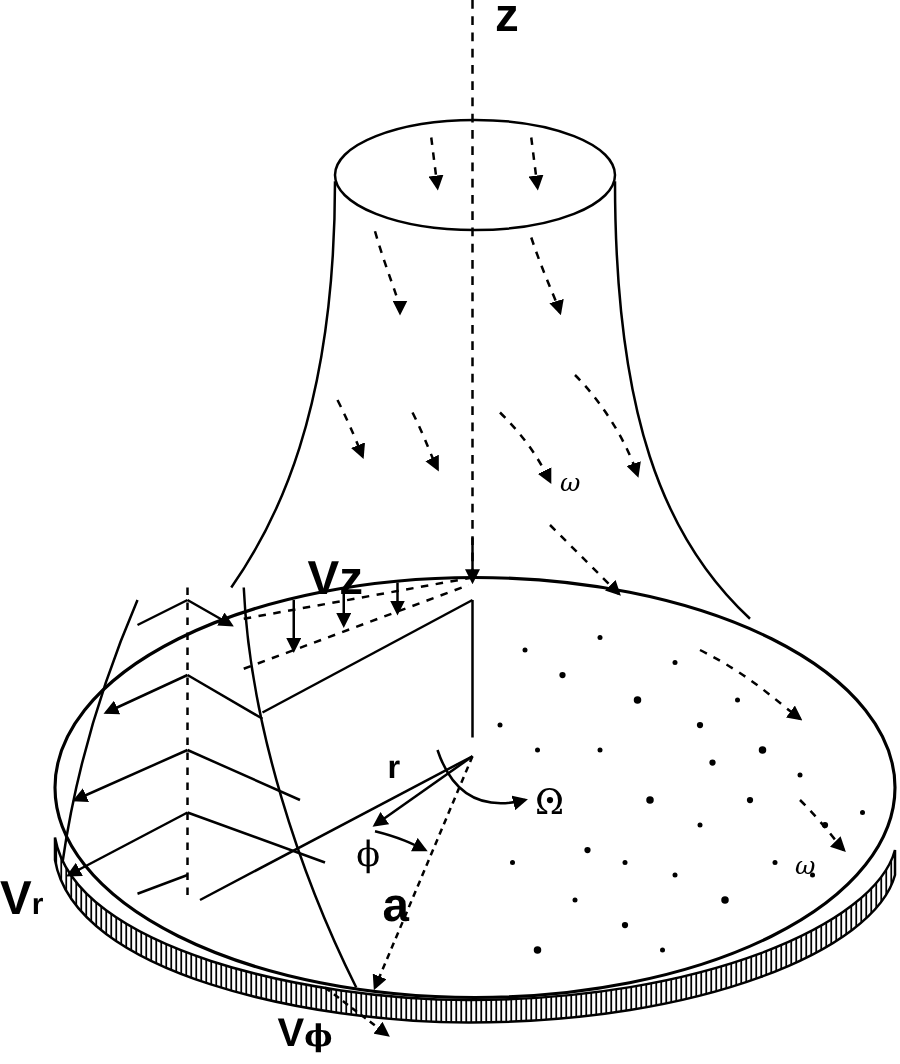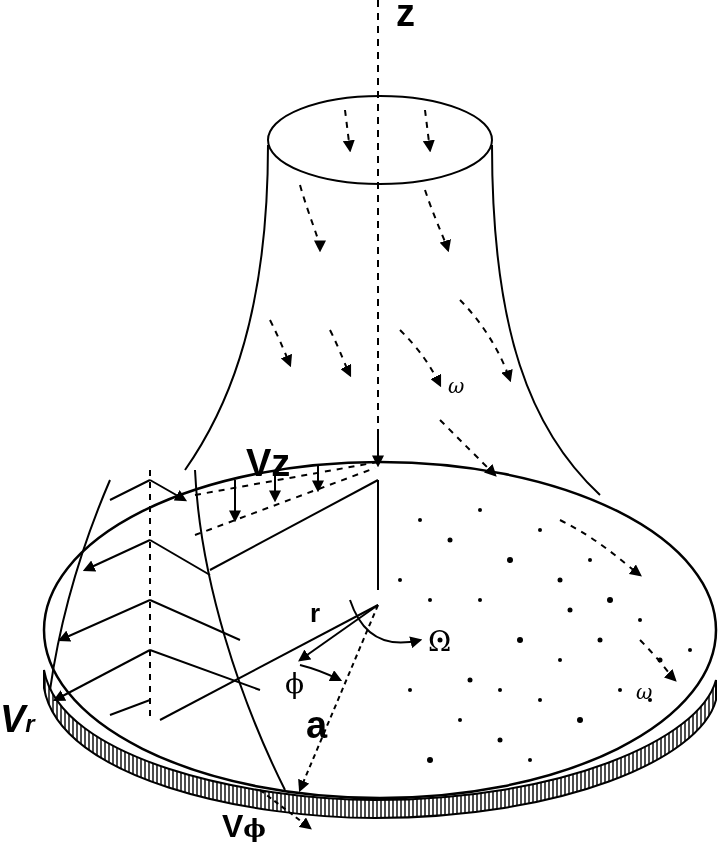--- a/index.html
+++ b/index.html
@@ -124,21 +124,21 @@
     <line x1="260" y1="790" x2="310" y2="828" stroke-dasharray="5,4" marker-end="url(#ah)"></line>
   </g>
 </svg>
 
 <div class="lbl big" style="left:396px;top:-6px;">z</div>
 
 <div class="lbl big" style="left:246px;top:444px;">
   <span>V</span><span>z</span>
 </div>
 
-<div class="lbl big" style="left:0px;top:700px;font-style:italic;">
+<div class="lbl big" style="left:0px;top:700px;">
   <span>V</span><span class="sub">r</span>
 </div>
 
 <div class="lbl" style="left:222px;top:810px;font-size:32px;font-weight:bold;">
   <span>V</span><span class="sub greek">ϕ</span>
 </div>
 
 <div class="lbl" style="left:310px;top:600px;font-size:26px;font-weight:bold;">r</div>
 <div class="lbl greek" style="left:285px;top:670px;font-size:28px;">ϕ</div>
 <div class="lbl big" style="left:306px;top:706px;">a</div>

